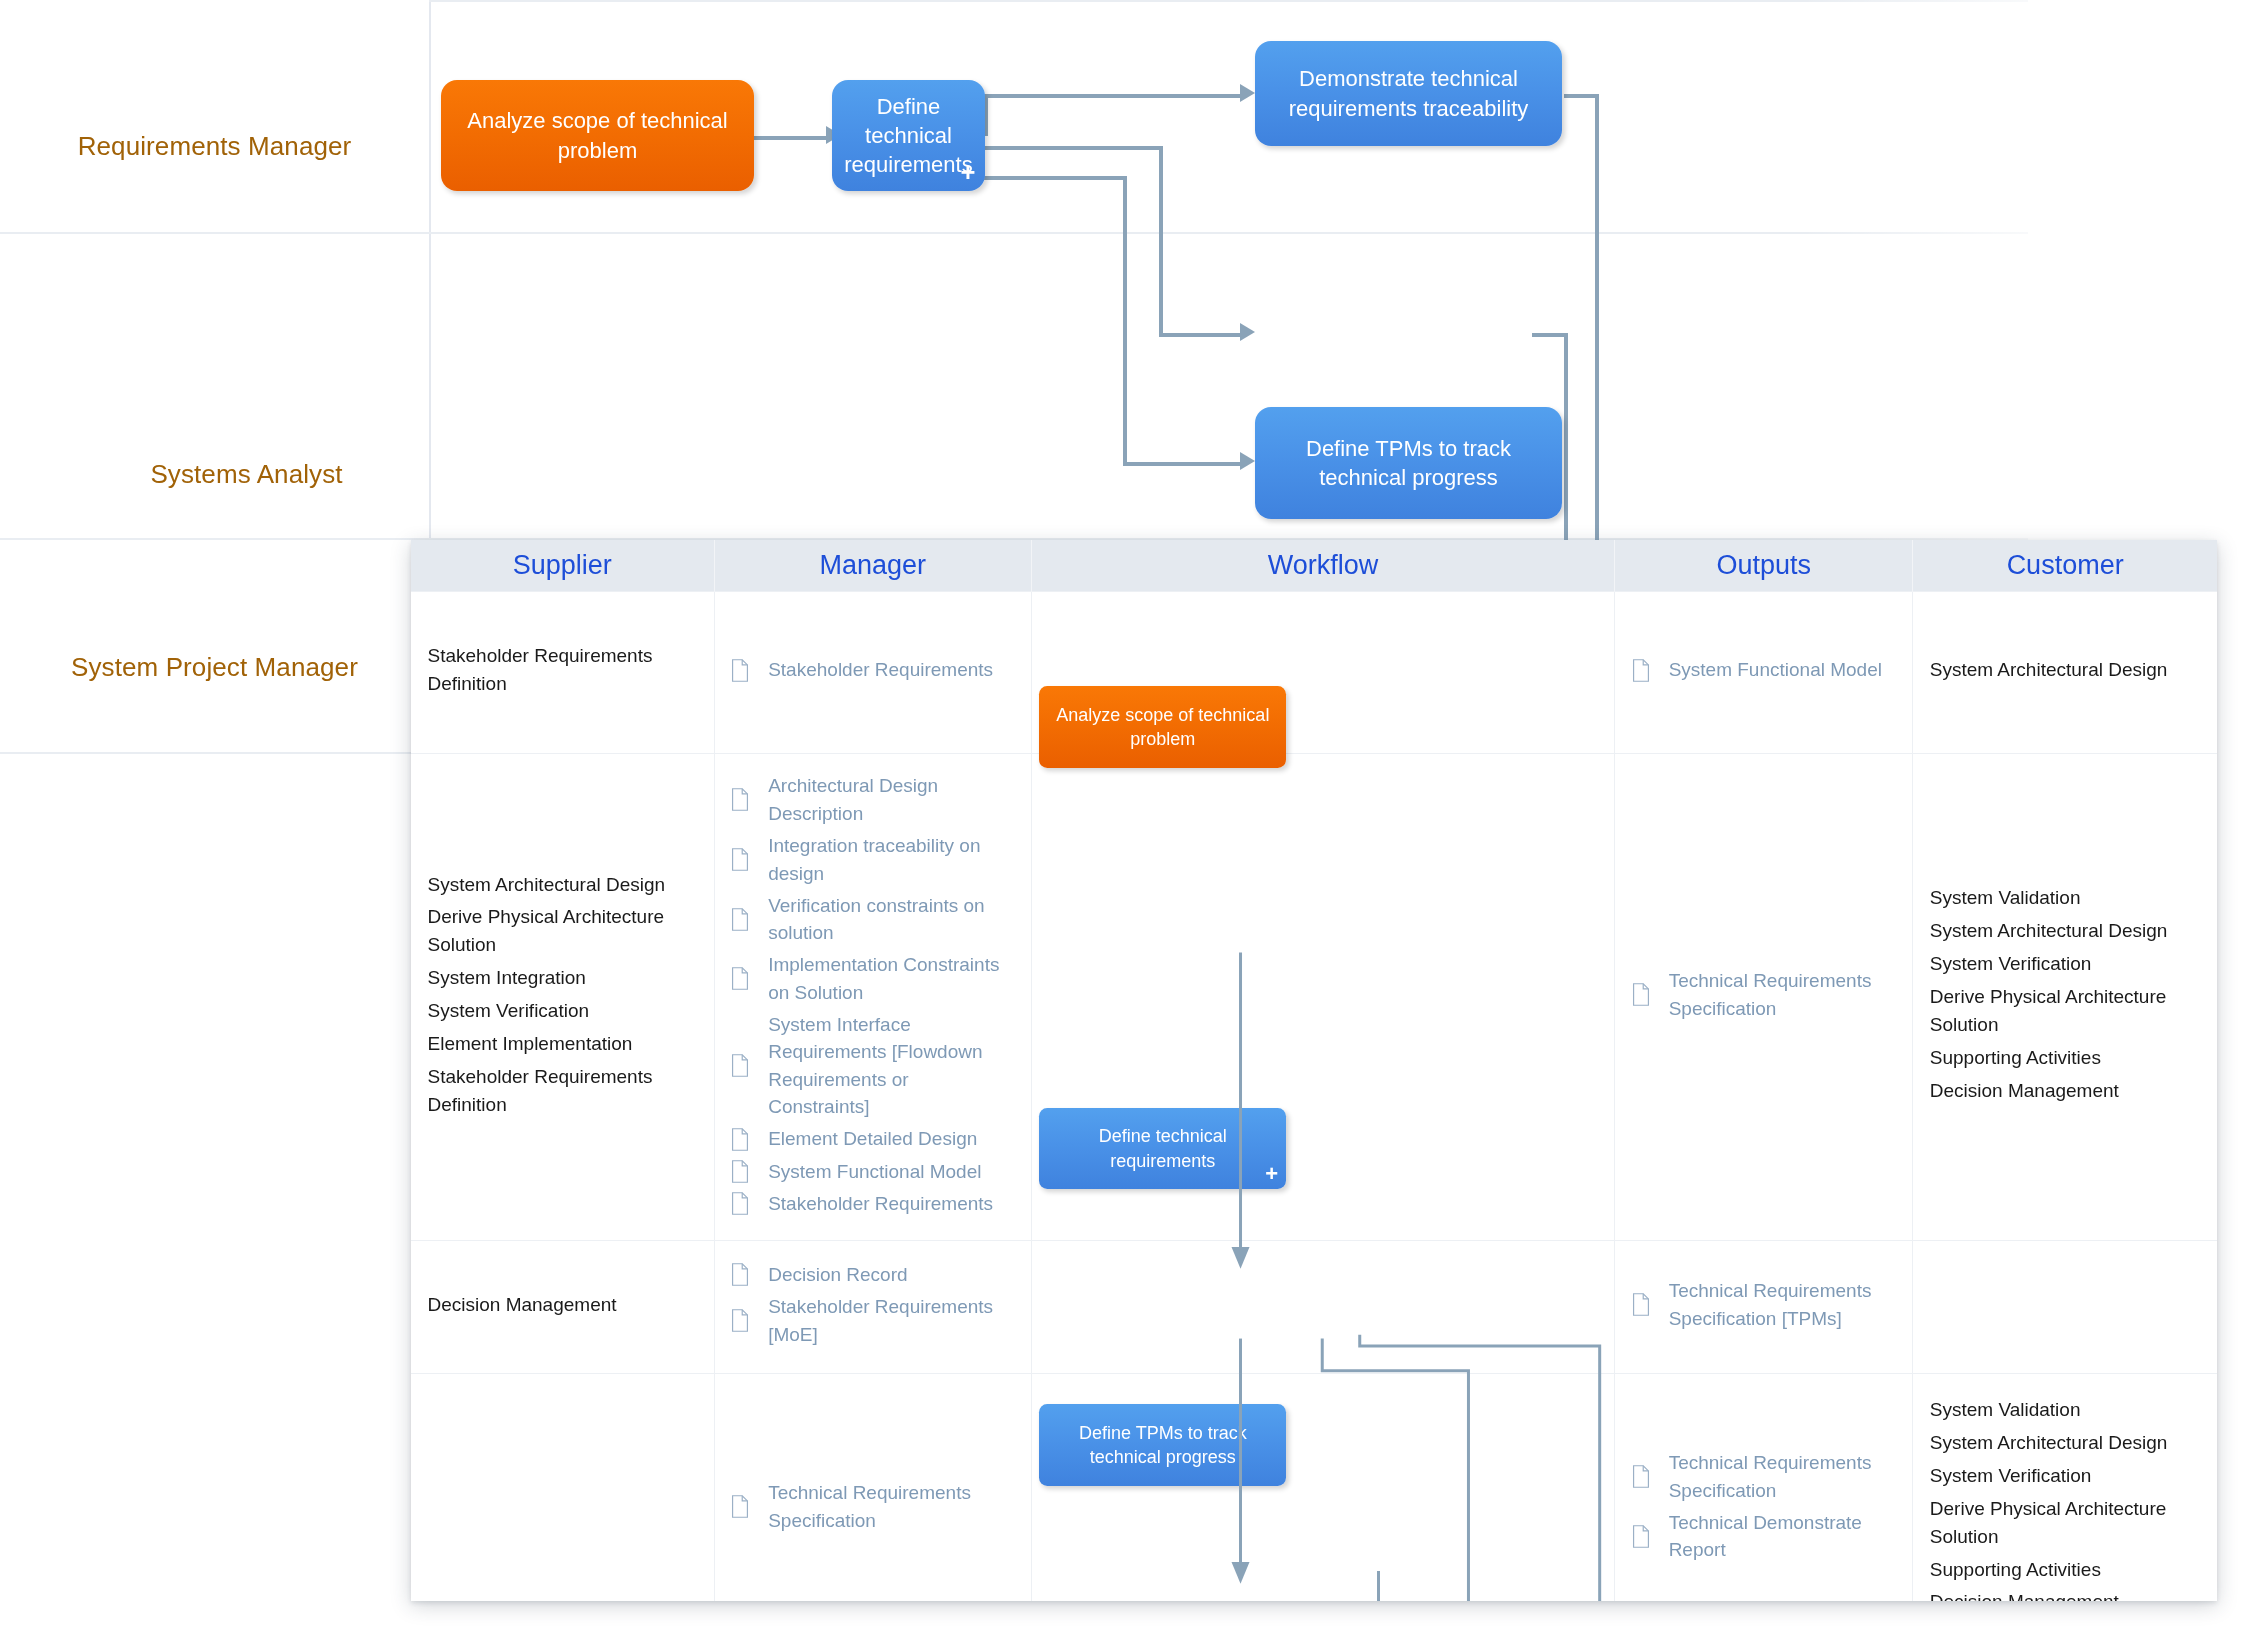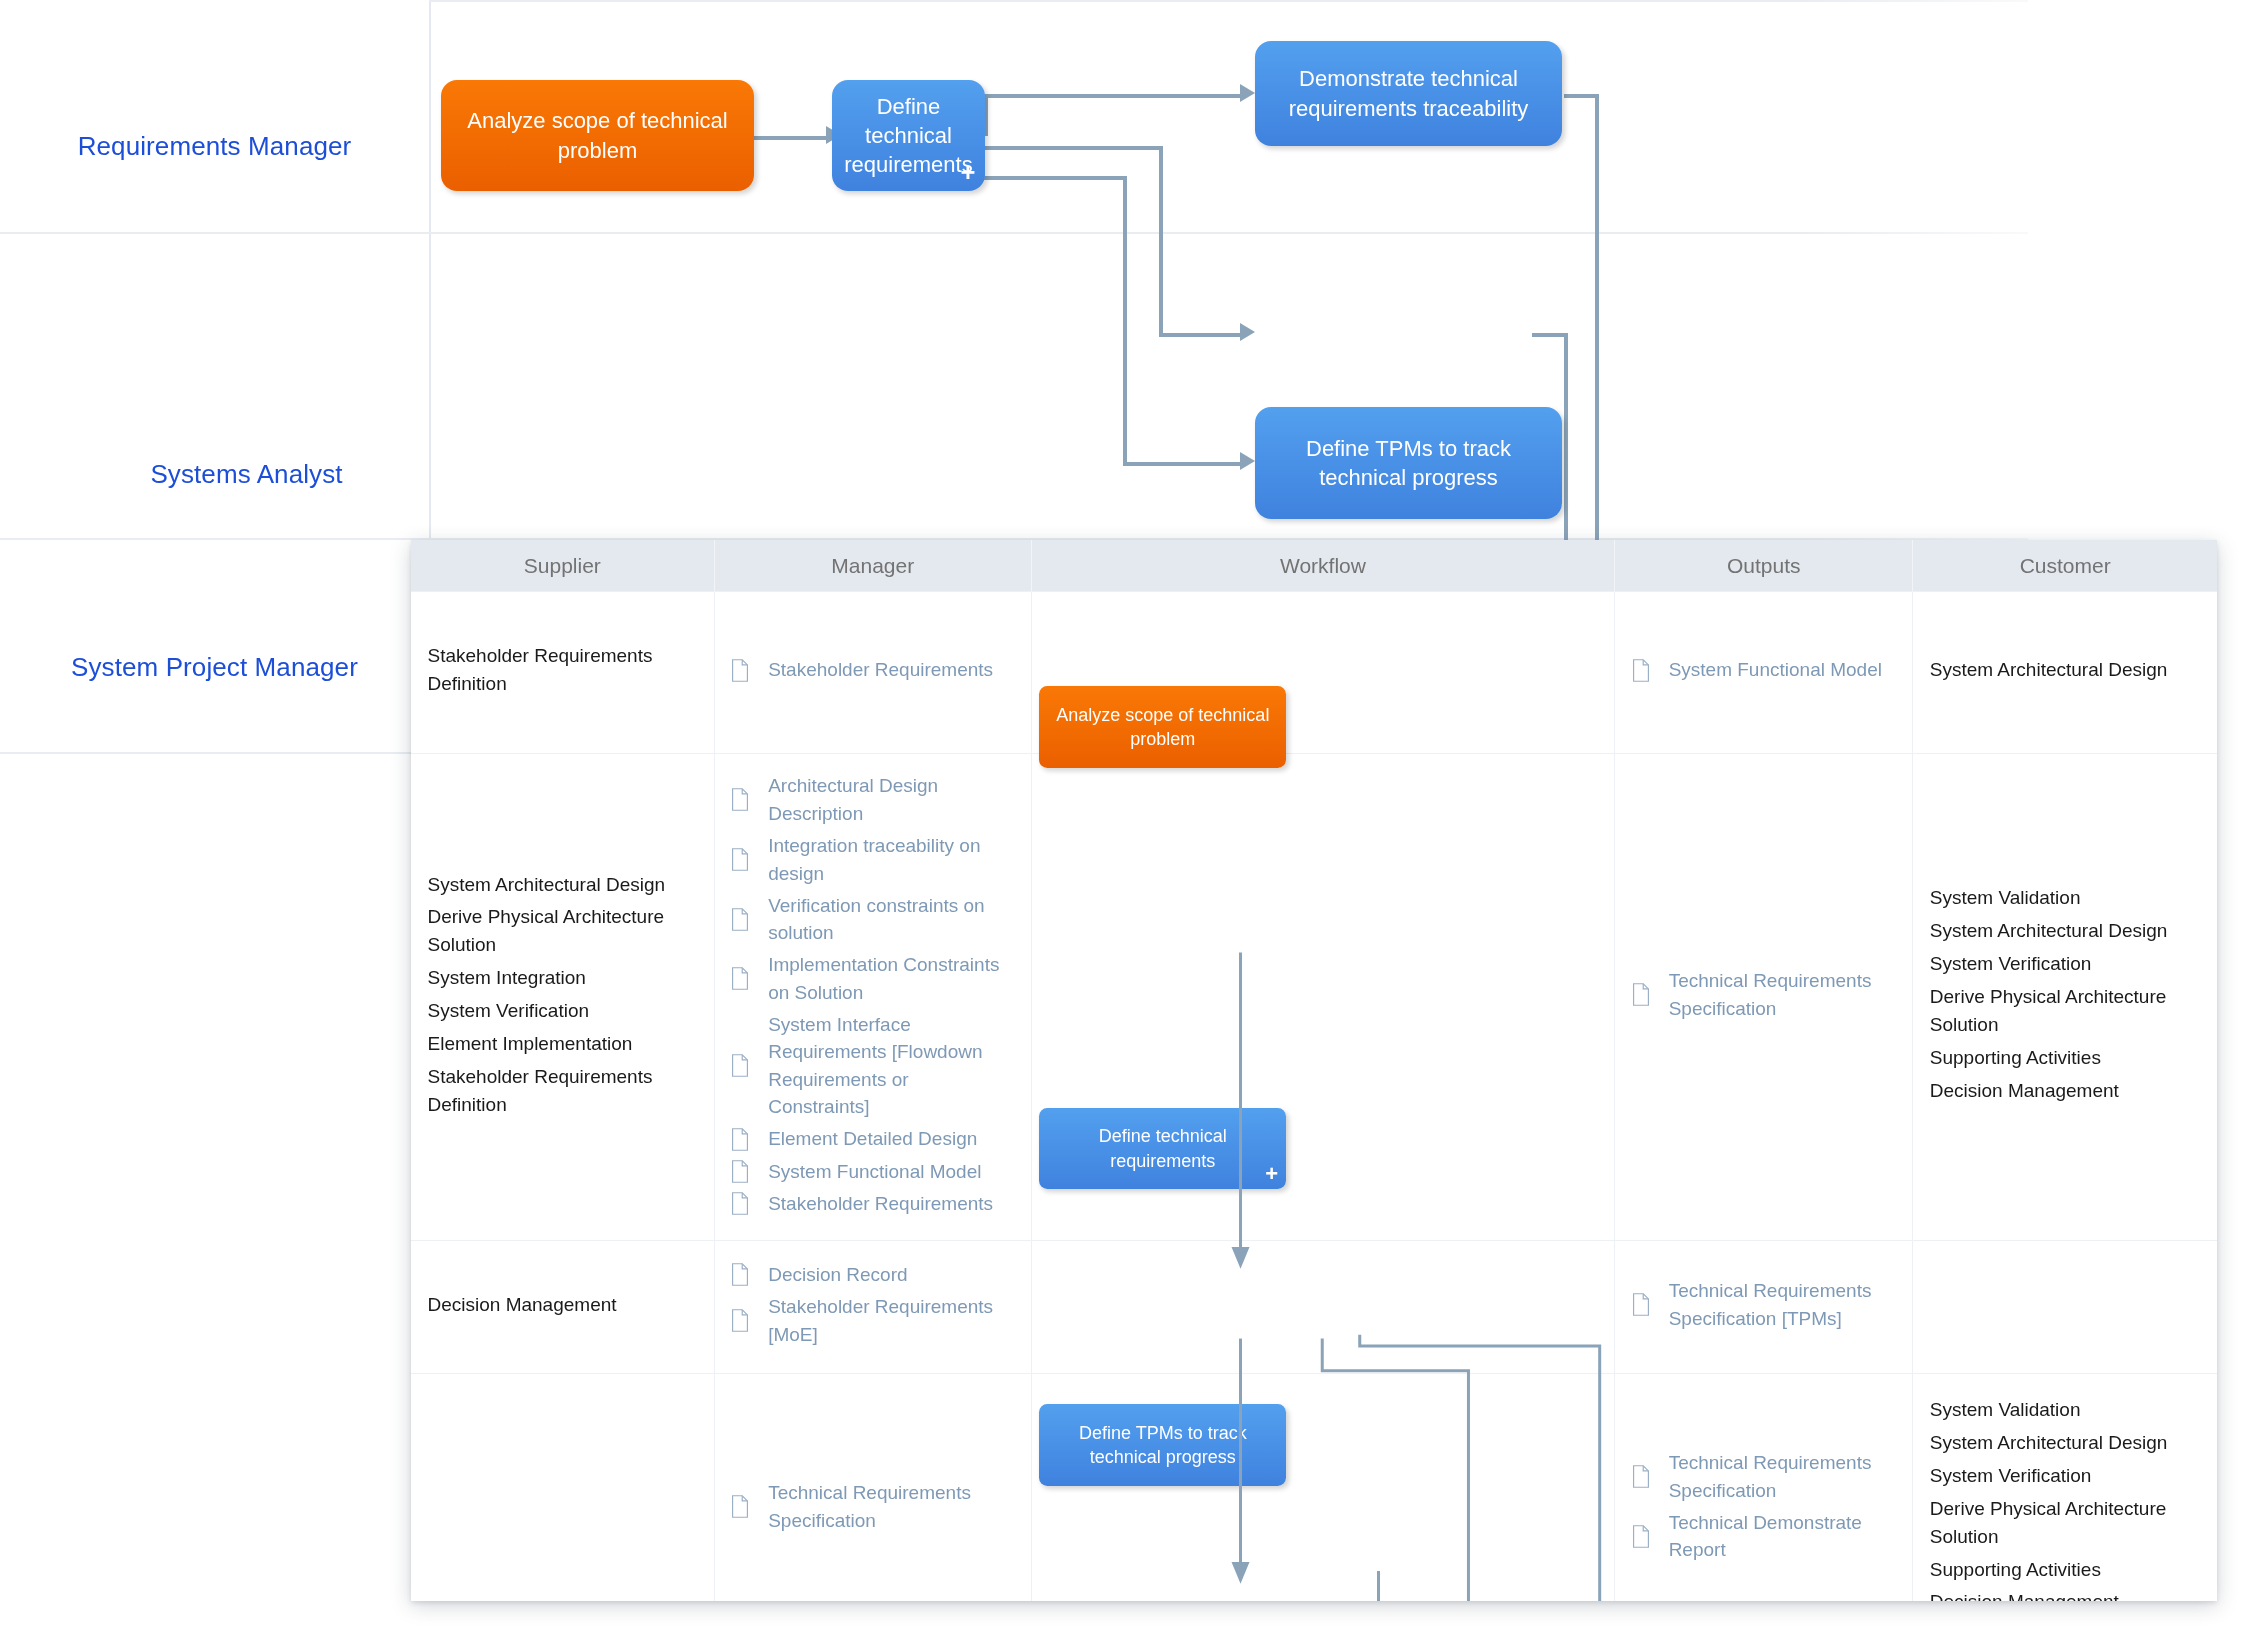--- a/index.html
+++ b/index.html
@@ -12,21 +12,21 @@
   }
 
   
   #swimlane{
     position:absolute;left:0;top:0;width:2250px;height:1650px;
     background:#ffffff;
   }
   .lane-label{
     position:absolute;left:0;width:429px;
     text-align:center;
-    color:#1d4ed8;
+    color:#a16207;
     font-size:26px;
     letter-spacing:0.1px;
   }
   .lane-vline{
     position:absolute;top:0;width:1.5px;height:754px;background:#e4e8ef;
   }
   .lane-hline{
     position:absolute;left:429px;width:1599px;height:1.5px;background:#e9edf2;
   }
 
@@ -75,23 +75,23 @@
     position:absolute;left:411px;top:540px;width:1806px;height:1061px;
     background:#ffffff;
     box-shadow:0 4.5px 19.5px rgba(40,55,75,.22), 0 1.5px 4.5px rgba(40,55,75,.12);
     overflow:hidden;
   }
   #sipoc table{
     border-collapse:collapse;width:1806px;table-layout:fixed;
   }
   #sipoc th{
     background:#e4e9ef;
-    color:#737373;
+    color:#1d4ed8;
     font-weight:normal;
-    font-size:21px;
+    font-size:27px;
     height:49px;
     border-right:1.5px solid #f2f4f7;
     vertical-align:middle;
   }
   #sipoc th:last-child{border-right:none;}
   #sipoc td{
     border-top:1.5px solid #edf0f4;
     border-right:1.5px solid #edf0f4;
     vertical-align:middle;
     padding:12px 16.5px;

